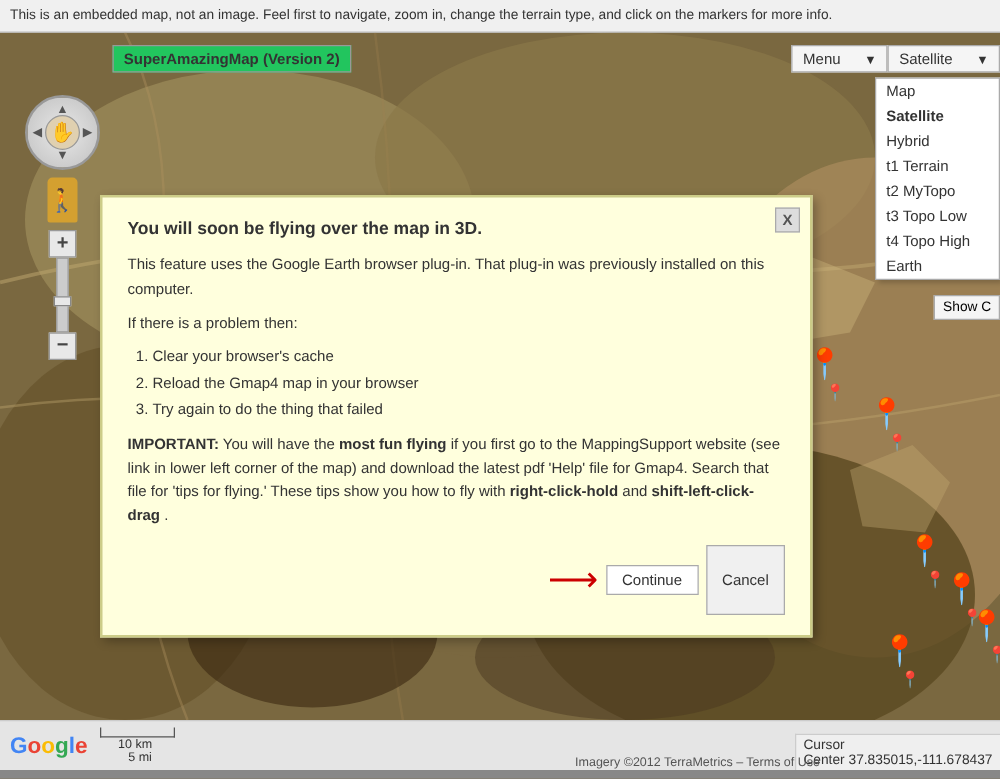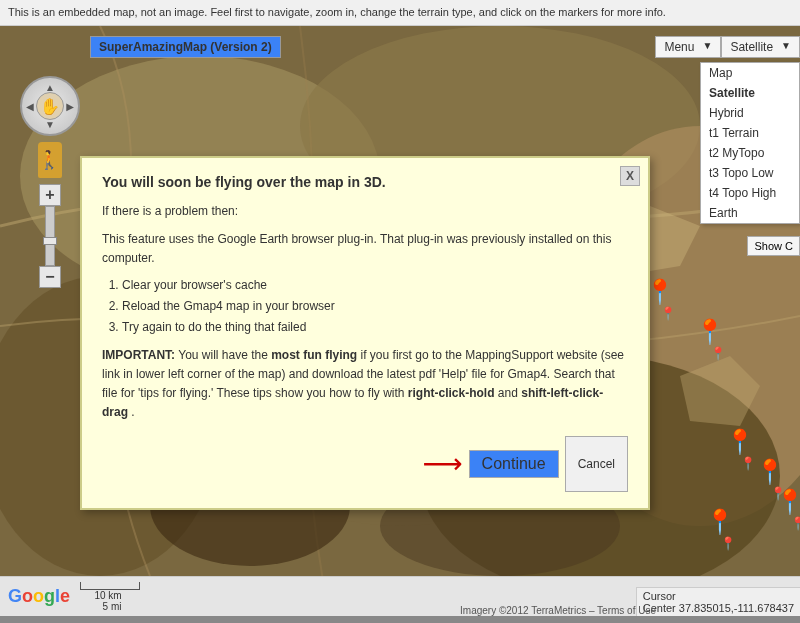--- a/index.html
+++ b/index.html
@@ -19,21 +19,21 @@
       width: 800px;
       height: 590px;
       overflow: hidden;
     }
 
     
     #map-title-bar {
       position: absolute;
       top: 10px;
       left: 90px;
-      background: #3b82f6;
+      background: #22c55e;
       border: 1px solid #999;
       padding: 3px 8px;
       font-size: 12px;
       font-weight: bold;
       color: #333;
       z-index: 10;
     }
 
     
     #nav-controls {
@@ -143,22 +143,22 @@
       gap: 0;
     }
 
     .menu-dropdown {
       background: #f5f5f5;
       border: 1px solid #aaa;
       padding: 3px 8px;
       font-size: 12px;
       cursor: pointer;
       display: flex;
-      align-items: flex-start;
-      gap: 8px;
+      align-items: flex-end;
+      gap: 19px;
       color: #333;
     }
 
     .menu-dropdown .arrow {
       font-size: 10px;
     }
 
     #map-type-list {
       position: absolute;
       top: 26px;
@@ -352,24 +352,24 @@
     }
 
     #red-arrow {
       color: #cc0000;
       font-size: 28px;
       flex: 1;
       text-align: right;
     }
 
     #continue-btn {
-      background: #3b82f6;
+      background: #ffffff;
       border: 1px solid #aaa;
       padding: 4px 12px;
-      font-size: 16px;
+      font-size: 12px;
       cursor: pointer;
       color: #333;
     }
 
     #cancel-btn {
       background: #f0f0f0;
       border: 1px solid #aaa;
       padding: 20px 12px;
       font-size: 12px;
       cursor: pointer;
@@ -490,22 +490,22 @@
   <div class="map-pin" style="top:510px; right:80px;">📍</div>
   <div class="map-pin" style="top:380px; left:560px;">📍</div>
 
   <div id="dialog-overlay">
     <div id="dialog">
       <div id="dialog-close">
         <span>X</span>
       </div>
       <div id="dialog-title">You will soon be flying over the map in 3D.</div>
       <div id="dialog-body">
+        <p>This feature uses the Google Earth browser plug-in. That plug-in was previously installed on this computer.</p>
         <p>If there is a problem then:</p>
-        <p>This feature uses the Google Earth browser plug-in. That plug-in was previously installed on this computer.</p>
         <ol>
           <li>Clear your browser's cache</li>
           <li>Reload the Gmap4 map in your browser</li>
           <li>Try again to do the thing that failed</li>
         </ol>
         <p>
           <span class="bold">IMPORTANT:</span>
           <span> You will have the </span>
           <span class="bold">most fun flying</span>
           <span> if you first go to the MappingSupport website (see link in lower left corner of the map) and download the latest pdf 'Help' file for Gmap4. Search that file for 'tips for flying.' These tips show you how to fly with </span>

